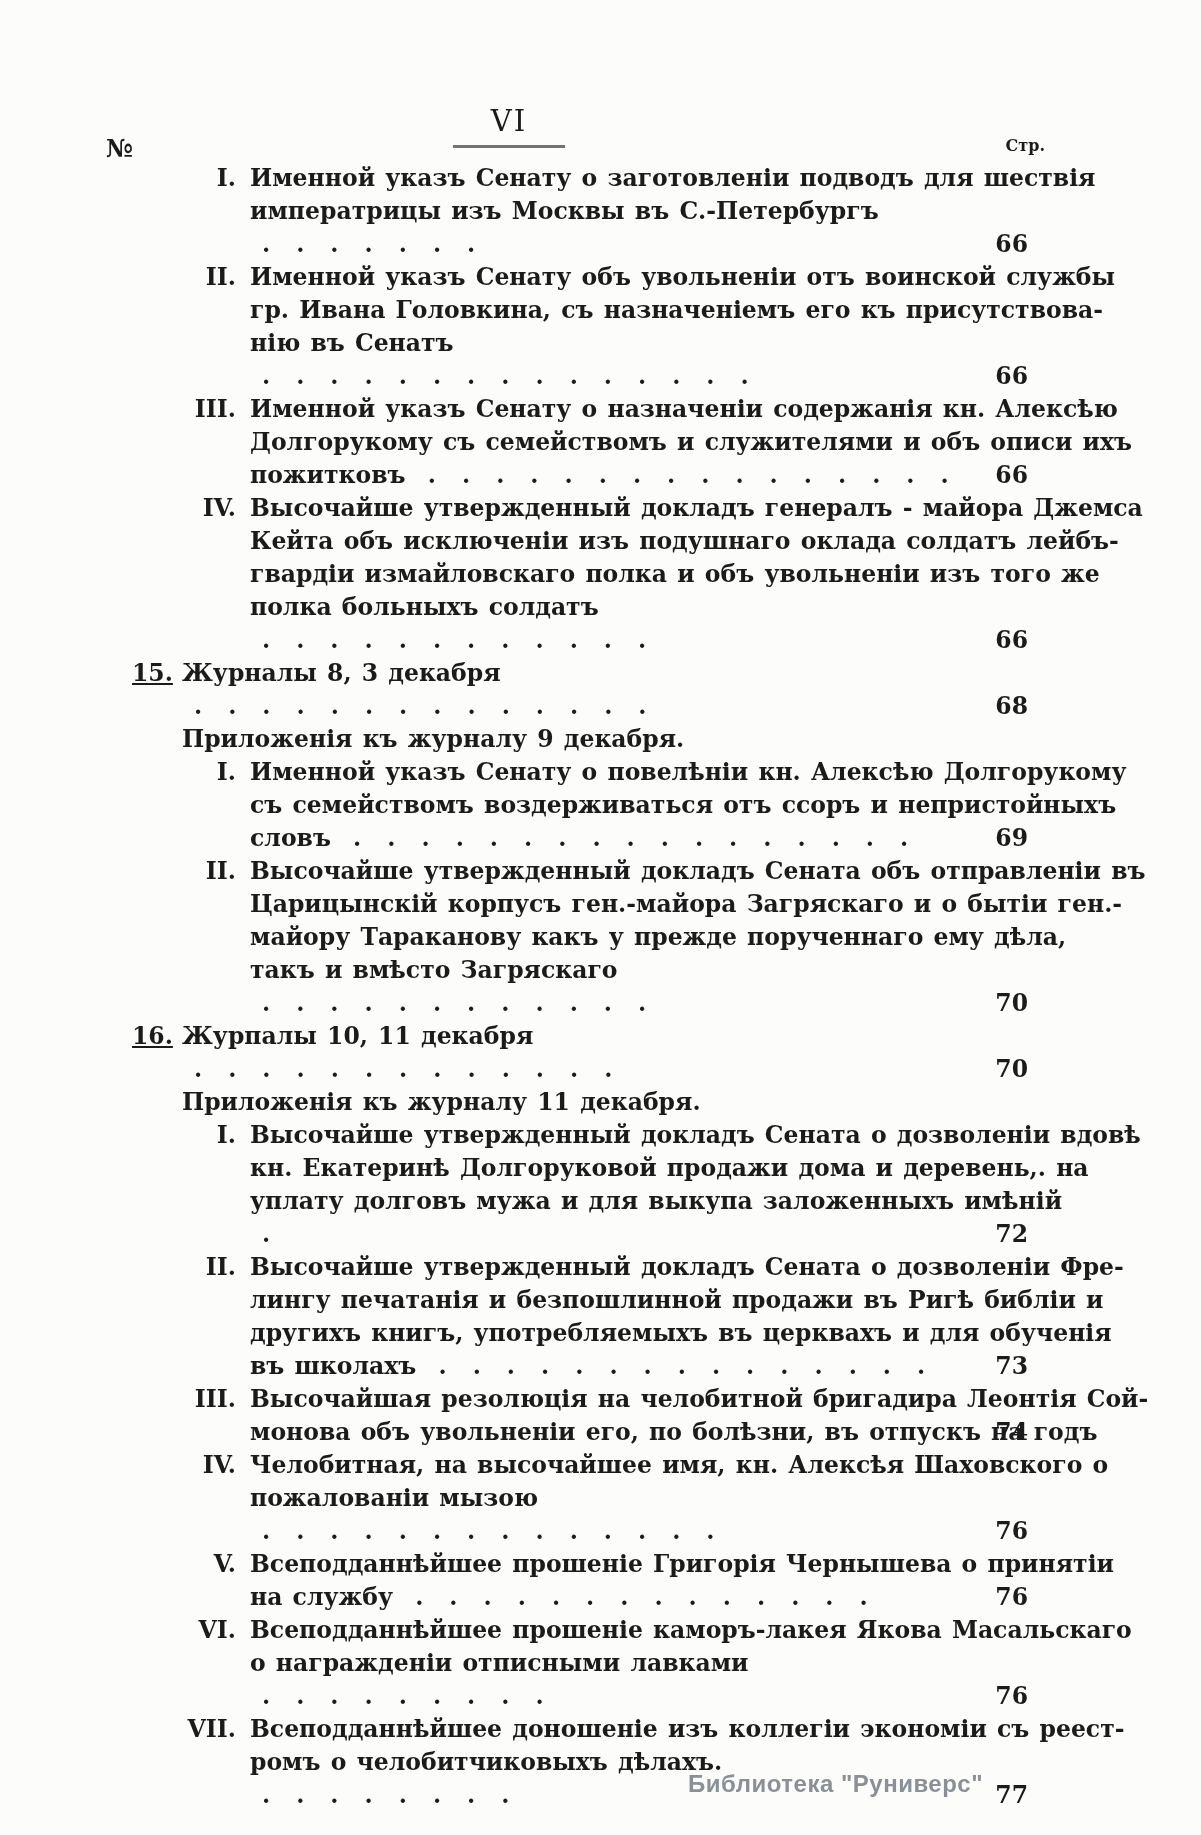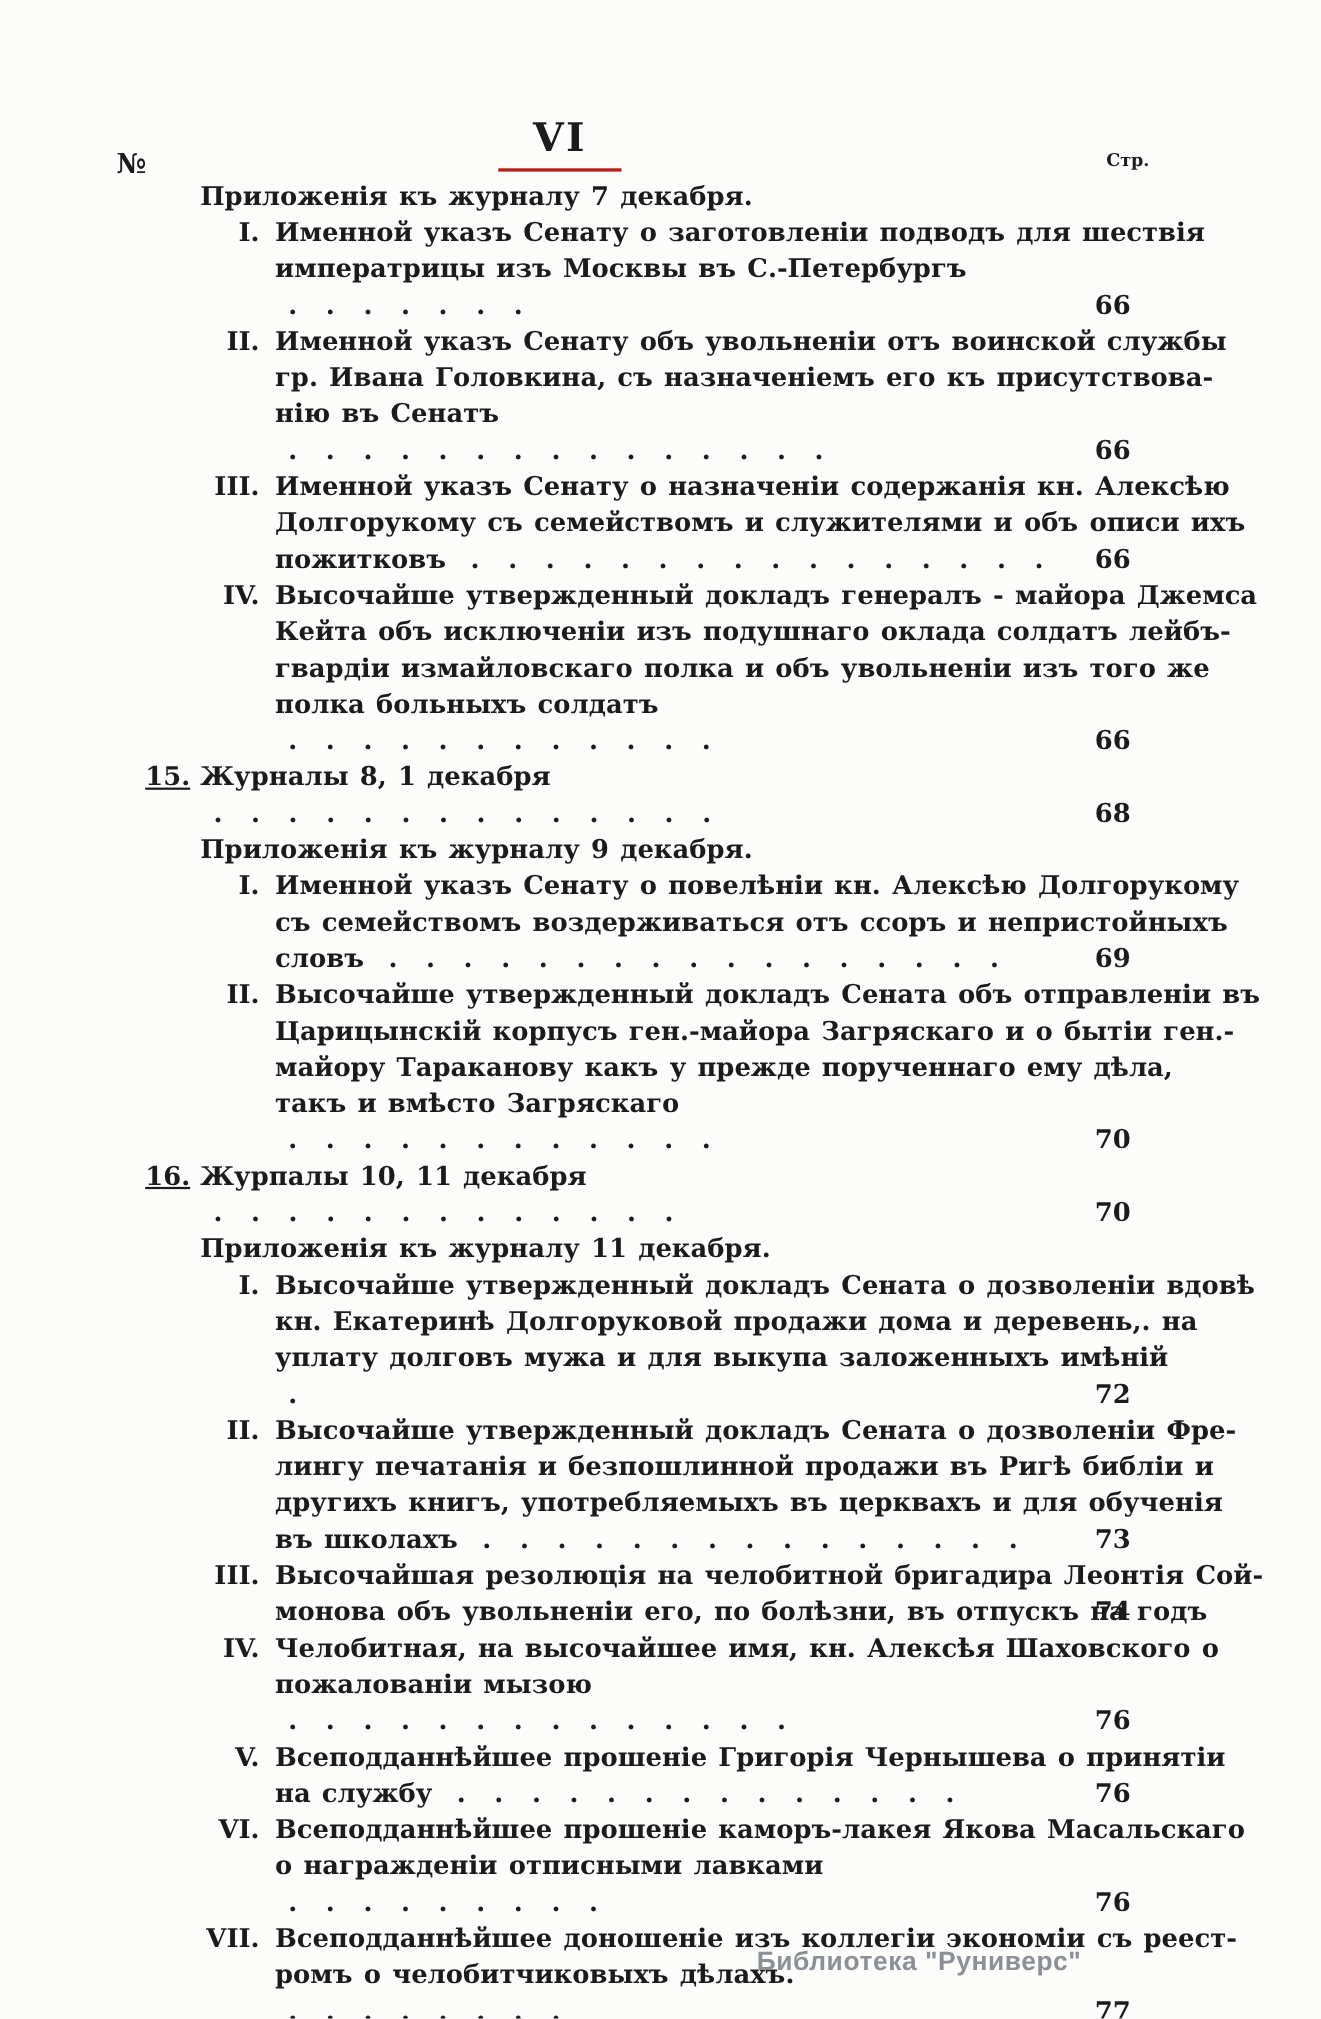--- a/index.html
+++ b/index.html
@@ -14,22 +14,22 @@
     font-family: "DejaVu Serif", serif;
     color: #1b1b1b;
   }
   .hdr-no {
     position: absolute; left: 106px; top: 134px;
     font-size: 25px; font-weight: bold;
   }
   .hdr-roman {
     position: absolute; left: 453px; top: 104px;
     width: 112px; text-align: center;
-    font-size: 36px; font-weight: bold; letter-spacing: 2px;
-    border-bottom: 3px solid #b91c1c;
+    font-size: 29px; font-weight: normal; letter-spacing: 2px;
+    border-bottom: 3px solid #737373;
     padding-bottom: 7px;
   }
   .hdr-str {
     position: absolute; right: 156px; top: 136px;
     font-size: 16px; font-weight: bold;
   }
   .toc {
     position: absolute; left: 140px; top: 162px;
     width: 905px;
     font-size: 23.5px; line-height: 33px;
@@ -59,27 +59,20 @@
 </head>
 <body>
 
 <div class="page">
 
   <div class="hdr-no">№</div>
   <div class="hdr-roman">VI</div>
   <div class="hdr-str">Стр.</div>
 
   <div class="toc">
-      <div class="entry heading">
-      
-      
-      <span class="text">Приложенія къ журналу 7 декабря.</span>
-      
-      
-    </div>
       <div class="entry roman">
       
       <span class="numeral">I.</span>
       <span class="text">Именной указъ Сенату о заготовленіи подводъ для шествія
 императрицы изъ Москвы въ С.-Петербургъ</span>
       <span class="dots">.......</span>
       <span class="pagenum">66</span>
     </div>
       <div class="entry roman">
       
@@ -105,21 +98,21 @@
       <span class="text">Высочайше утвержденный докладъ генералъ - майора Джемса
 Кейта объ исключеніи изъ подушнаго оклада солдатъ лейбъ-
 гвардіи измайловскаго полка и объ увольненіи изъ того же
 полка больныхъ солдатъ</span>
       <span class="dots">............</span>
       <span class="pagenum">66</span>
     </div>
       <div class="entry main">
       <span class="num">15.</span>
       
-      <span class="text">Журналы 8, 1 декабря</span>
+      <span class="text">Журналы 8, 3 декабря</span>
       <span class="dots">..............</span>
       <span class="pagenum">68</span>
     </div>
       <div class="entry heading">
       
       
       <span class="text">Приложенія къ журналу 9 декабря.</span>
       
       
     </div>

